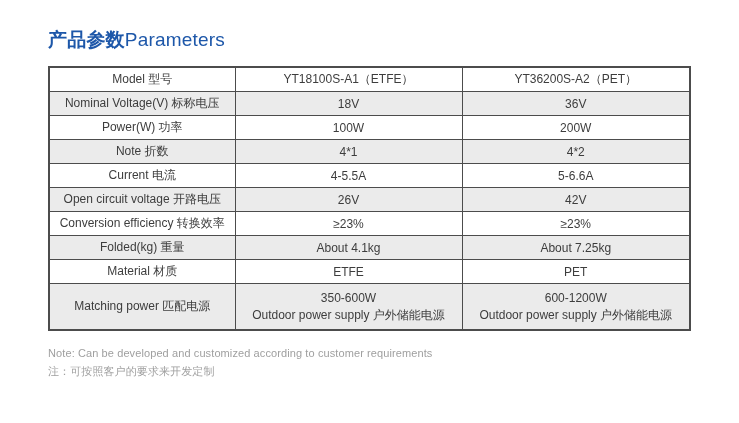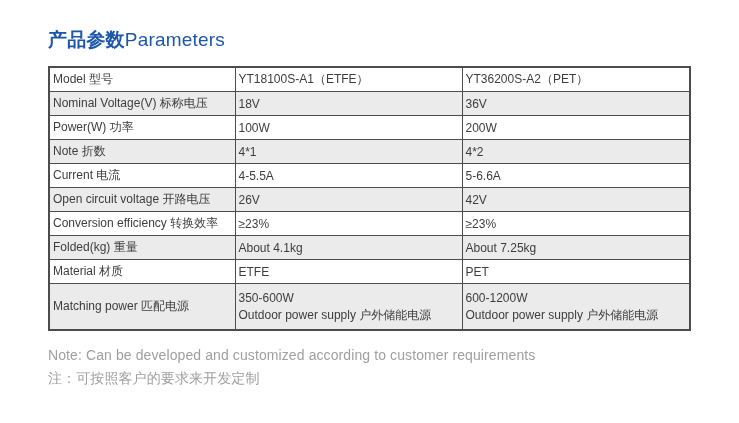--- a/index.html
+++ b/index.html
@@ -33,39 +33,40 @@
     border-collapse: collapse;
     table-layout: fixed;
     width: 641px;
     margin-top: 16px;
     border: 2px solid #4c4c4c;
   }
   table.spec-table td {
     border: 1px solid #4c4c4c;
     height: 23px;
     padding: 0 3px;
+    text-align: center;
     vertical-align: middle;
     font-size: 12px;
     color: #3d3d3d;
     white-space: nowrap;
     overflow: hidden;
     background: #ffffff;
   }
   table.spec-table tr:nth-child(even) td {
     background: #ebebeb;
   }
   table.spec-table tr.row-matching td {
     height: 45px;
   }
   .cell-line {
     line-height: 1.4;
   }
   .notes {
     margin-top: 13px;
-    font-size: 14px;
+    font-size: 11px;
     line-height: 1.65;
     color: #9f9f9f;
     letter-spacing: 0.1px;
   }
   .note-line { white-space: nowrap; }
 </style>
 </head>
 <body>
 
 <div class="page">

